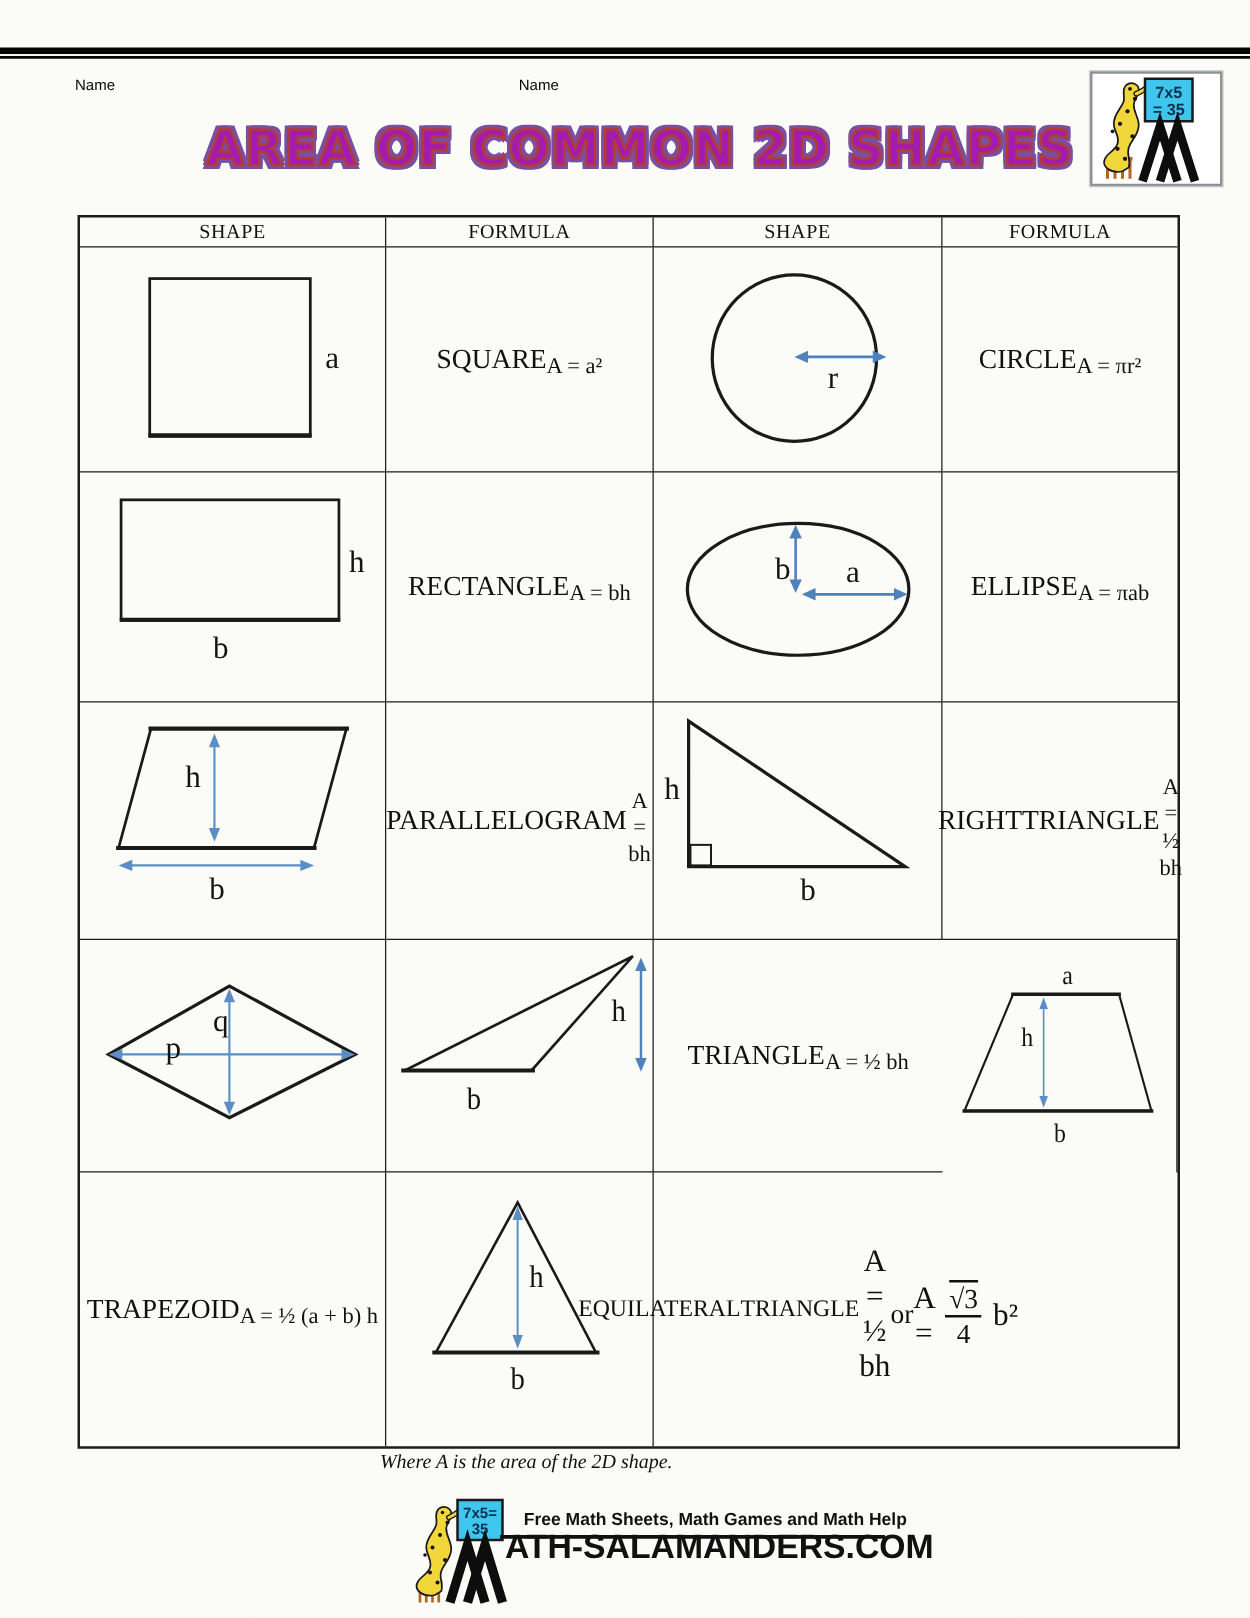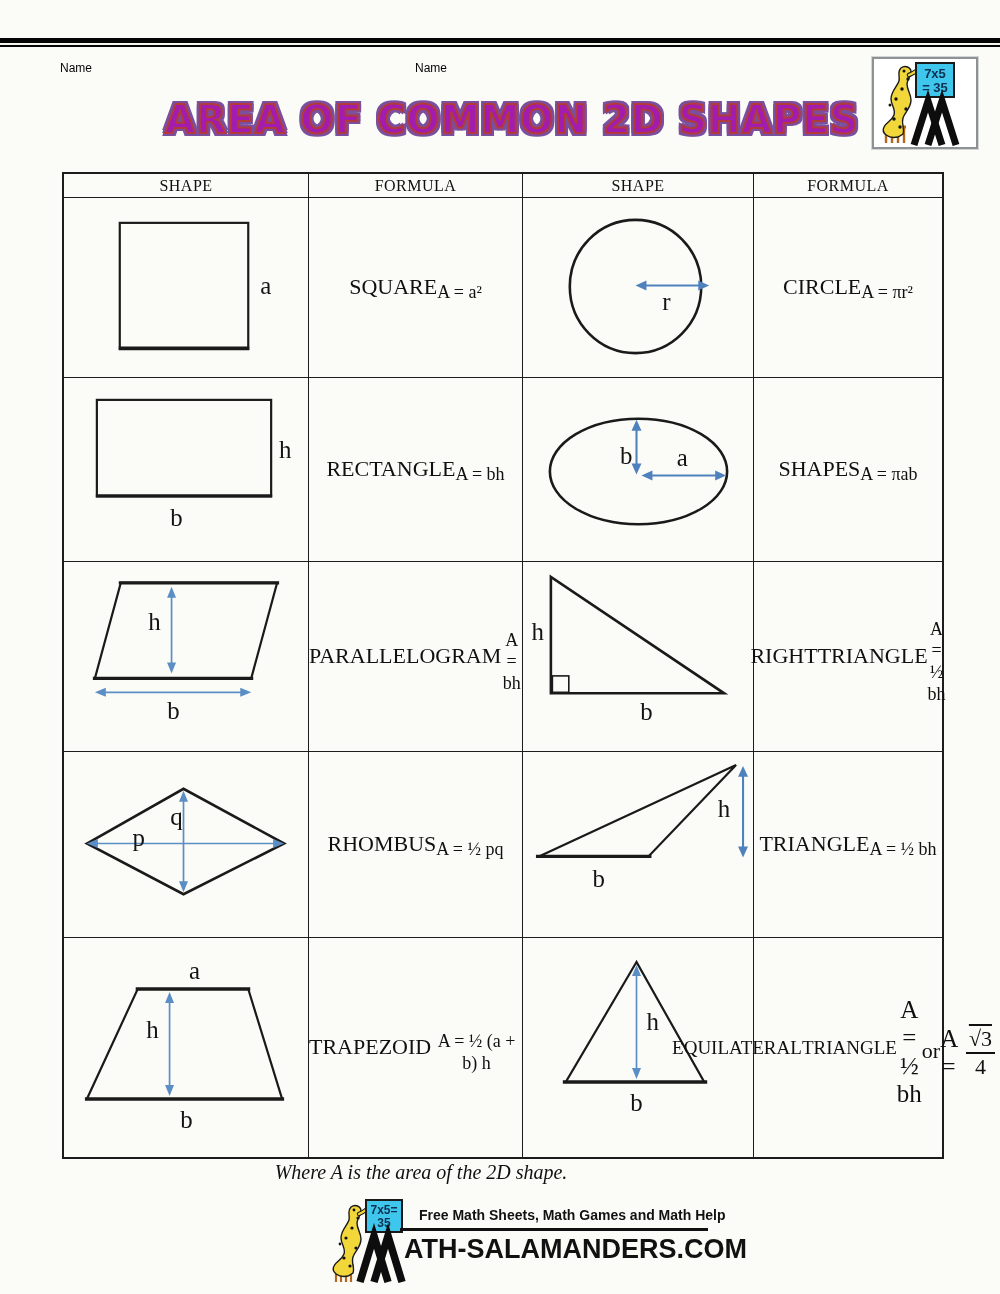--- a/index.html
+++ b/index.html
@@ -57,26 +57,26 @@
   .sh{fill:none;stroke:#1a1a1a;stroke-width:2.2px;}
   .sh26{fill:none;stroke:#1a1a1a;stroke-width:2.6px;}
   .thick{stroke:#1a1a1a;stroke-width:3.3px;}
   .arr{stroke:#4f81bd;stroke-width:2.1px;}
   .arrt{stroke:#5b8ec4;stroke-width:1.7px;}
   .ah{fill:#4f81bd;stroke:none;}
   .aht{fill:#5b8ec4;stroke:none;}
   .slabel{font-family:"Liberation Serif",serif;font-size:25px;fill:#141414;}
   
   .footnote{position:absolute;left:0;top:1161px;width:842px;text-align:center;
-    font-family:"Liberation Serif",serif;font-style:italic;font-size:20px;color:#101010;}
+    font-family:"Liberation Serif",serif;font-style:italic;font-size:16px;color:#101010;}
   .footer{position:absolute;left:326px;top:1198px;width:400px;height:92px;}
   .footer-art{position:absolute;left:0;top:0;width:84px;height:88px;}
   .tagline{position:absolute;left:93px;top:9px;font-size:14px;font-weight:bold;color:#111;white-space:nowrap;}
   .footer-line{position:absolute;left:74px;top:30px;width:308px;height:3px;background:#111;}
-  .wordmark-rest{position:absolute;left:78px;top:36px;font-size:27px;font-weight:bold;color:#111;
+  .wordmark-rest{position:absolute;left:78px;top:24px;font-size:27px;font-weight:bold;color:#111;
     letter-spacing:0px;transform:scaleY(1.0);white-space:nowrap;font-family:"Liberation Sans",sans-serif;}
   .board-text{font-family:"Liberation Sans",sans-serif;font-weight:bold;fill:#0d3050;}
 </style>
 </head>
 <body>
 
 <div id="page">
 
   <div class="top-rule"></div>
   <div class="name-label">Name</div>
@@ -167,21 +167,21 @@
         <g>
           <line class="arr" x1="127" y1="98" x2="196" y2="98"></line>
           <polygon class="ah" points="119,98 130,93 130,103"></polygon>
           <polygon class="ah" points="204,98 193,93 193,103"></polygon>
         </g>
         <text class="slabel" x="110" y="86" text-anchor="end">b</text>
         <text class="slabel" x="160" y="88" text-anchor="middle">a</text>
       </svg>
     </div>
     <div class="cell f-cell no-r">
-      <div class="f-name">SHAPES</div>
+      <div class="f-name">ELLIPSE</div>
       <div class="f-eq">A = πab</div>
     </div>
 
     <div class="cell shape-cell">
       <svg viewBox="0 0 245 190" preserveAspectRatio="none">
         <polygon class="sh" points="57,21 214,21 188,117 31,117"></polygon>
         <line class="thick" x1="55" y1="21" x2="216" y2="21"></line>
         <line class="thick" x1="29" y1="117" x2="190" y2="117"></line>
         <g>
           <line class="arrt" x1="108" y1="32" x2="108" y2="105"></line>
@@ -224,24 +224,20 @@
           <polygon class="aht" points="221,92 210,87.5 210,96.5"></polygon>
         </g>
         <g>
           <line class="arrt" x1="120" y1="47" x2="120" y2="133"></line>
           <polygon class="aht" points="120,39 115.5,50 124.5,50"></polygon>
           <polygon class="aht" points="120,141 115.5,130 124.5,130"></polygon>
         </g>
         <text class="slabel" x="113" y="73" text-anchor="middle">q</text>
         <text class="slabel" x="75" y="95" text-anchor="middle">p</text>
       </svg>
-    </div>
-    <div class="cell f-cell">
-      <div class="f-name">RHOMBUS</div>
-      <div class="f-eq">A = ½ pq</div>
     </div>
     <div class="cell shape-cell">
       <svg viewBox="0 0 231 186" preserveAspectRatio="none">
         <polygon class="sh" points="214,13 16,105 126,105"></polygon>
         <line class="thick" x1="13" y1="105" x2="129" y2="105"></line>
         <g>
           <line class="arr" x1="221" y1="22" x2="221" y2="98"></line>
           <polygon class="ah" points="221,14 216,25 226,25"></polygon>
           <polygon class="ah" points="221,106 216,95 226,95"></polygon>
         </g>

